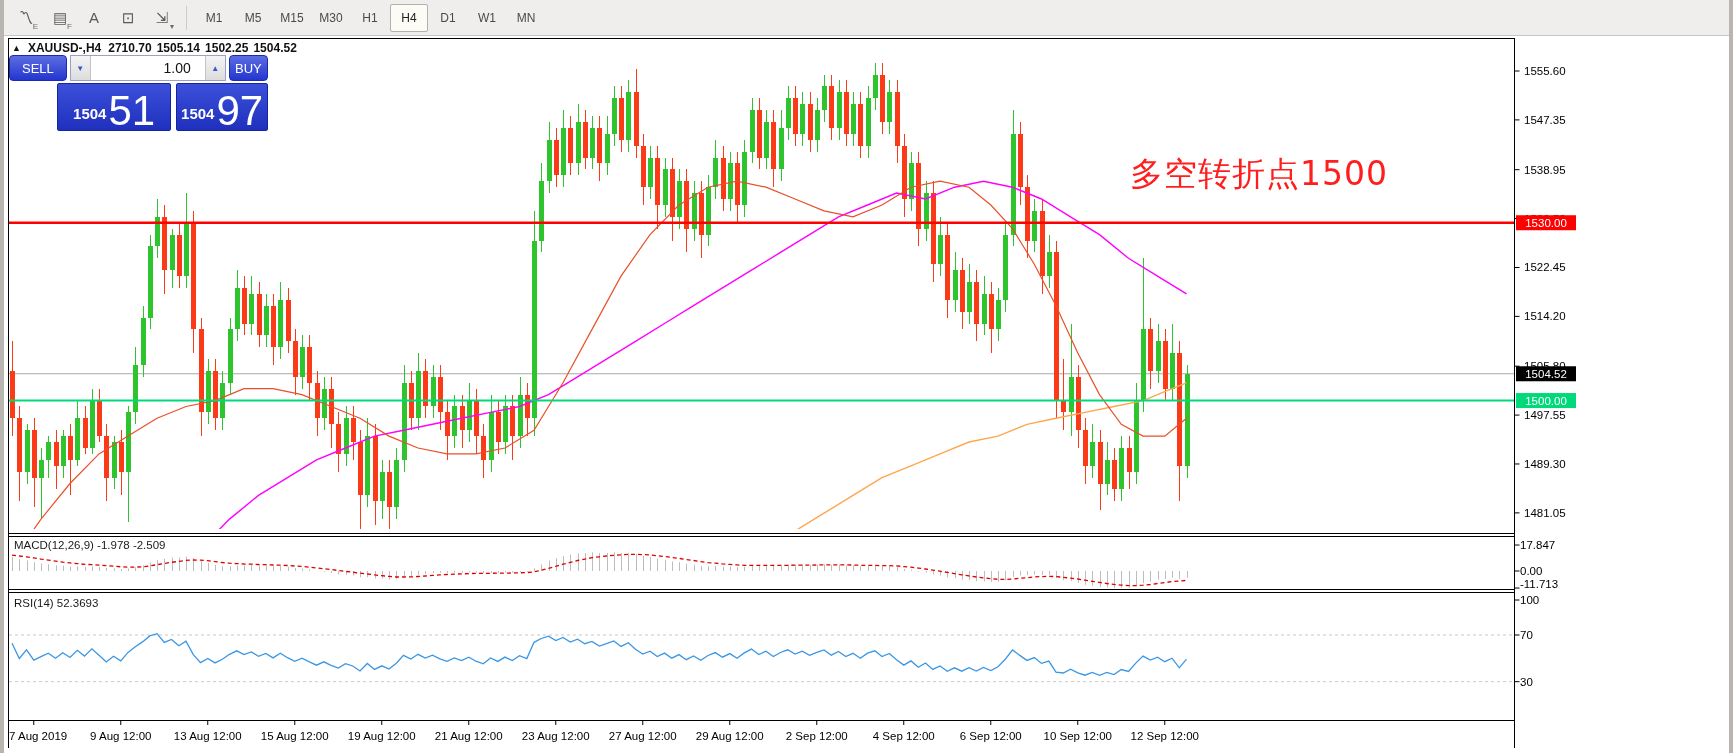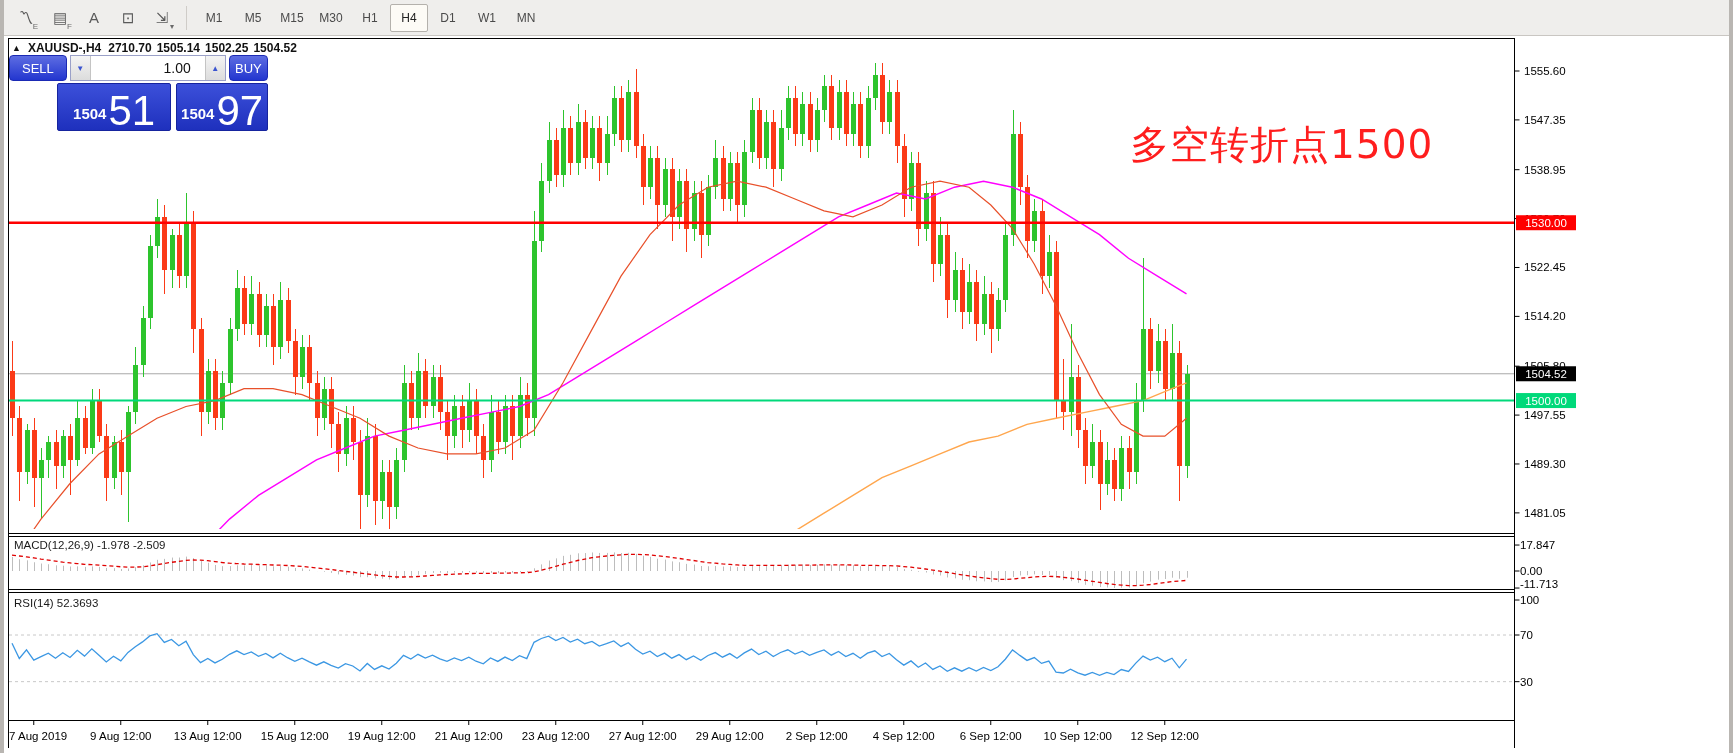--- a/index.html
+++ b/index.html
@@ -34,21 +34,21 @@
   .spin-btn.up{border-right:none;border-left:1px solid #c4c4c4;}
   #volinput{width:98px;border:none;outline:none;text-align:right;font-size:14px;padding-right:14px;
             font-family:"Liberation Sans",sans-serif;color:#111;}
   .op-row2{display:flex;margin-top:2px;gap:5px;padding-left:48px;}
   .quote{height:43px;background:linear-gradient(#3c50da,#1e30bd);border:1px solid #16249e;border-radius:2px;
          color:#fff;display:flex;align-items:flex-end;justify-content:center;padding-bottom:3px;}
   #bidbox{width:140px;} #askbox{width:112px;}
   .q-small{font-size:15px;font-weight:bold;margin-right:2px;line-height:26px;}
   .q-big{font-size:42px;line-height:32px;}
   
-  #annotation{position:absolute;left:1126px;top:82px;font-size:39px;letter-spacing:1px;z-index:4;
+  #annotation{position:absolute;left:1126px;top:116px;font-size:33px;letter-spacing:1px;z-index:4;
               font-family:"DejaVu Sans","Liberation Sans",sans-serif;}
   text{font-family:"Liberation Sans",sans-serif;}
 </style>
 </head>
 <body>
 
 <div id="app">
 
   <div id="toolbar">
     <div class="tb-icon">

